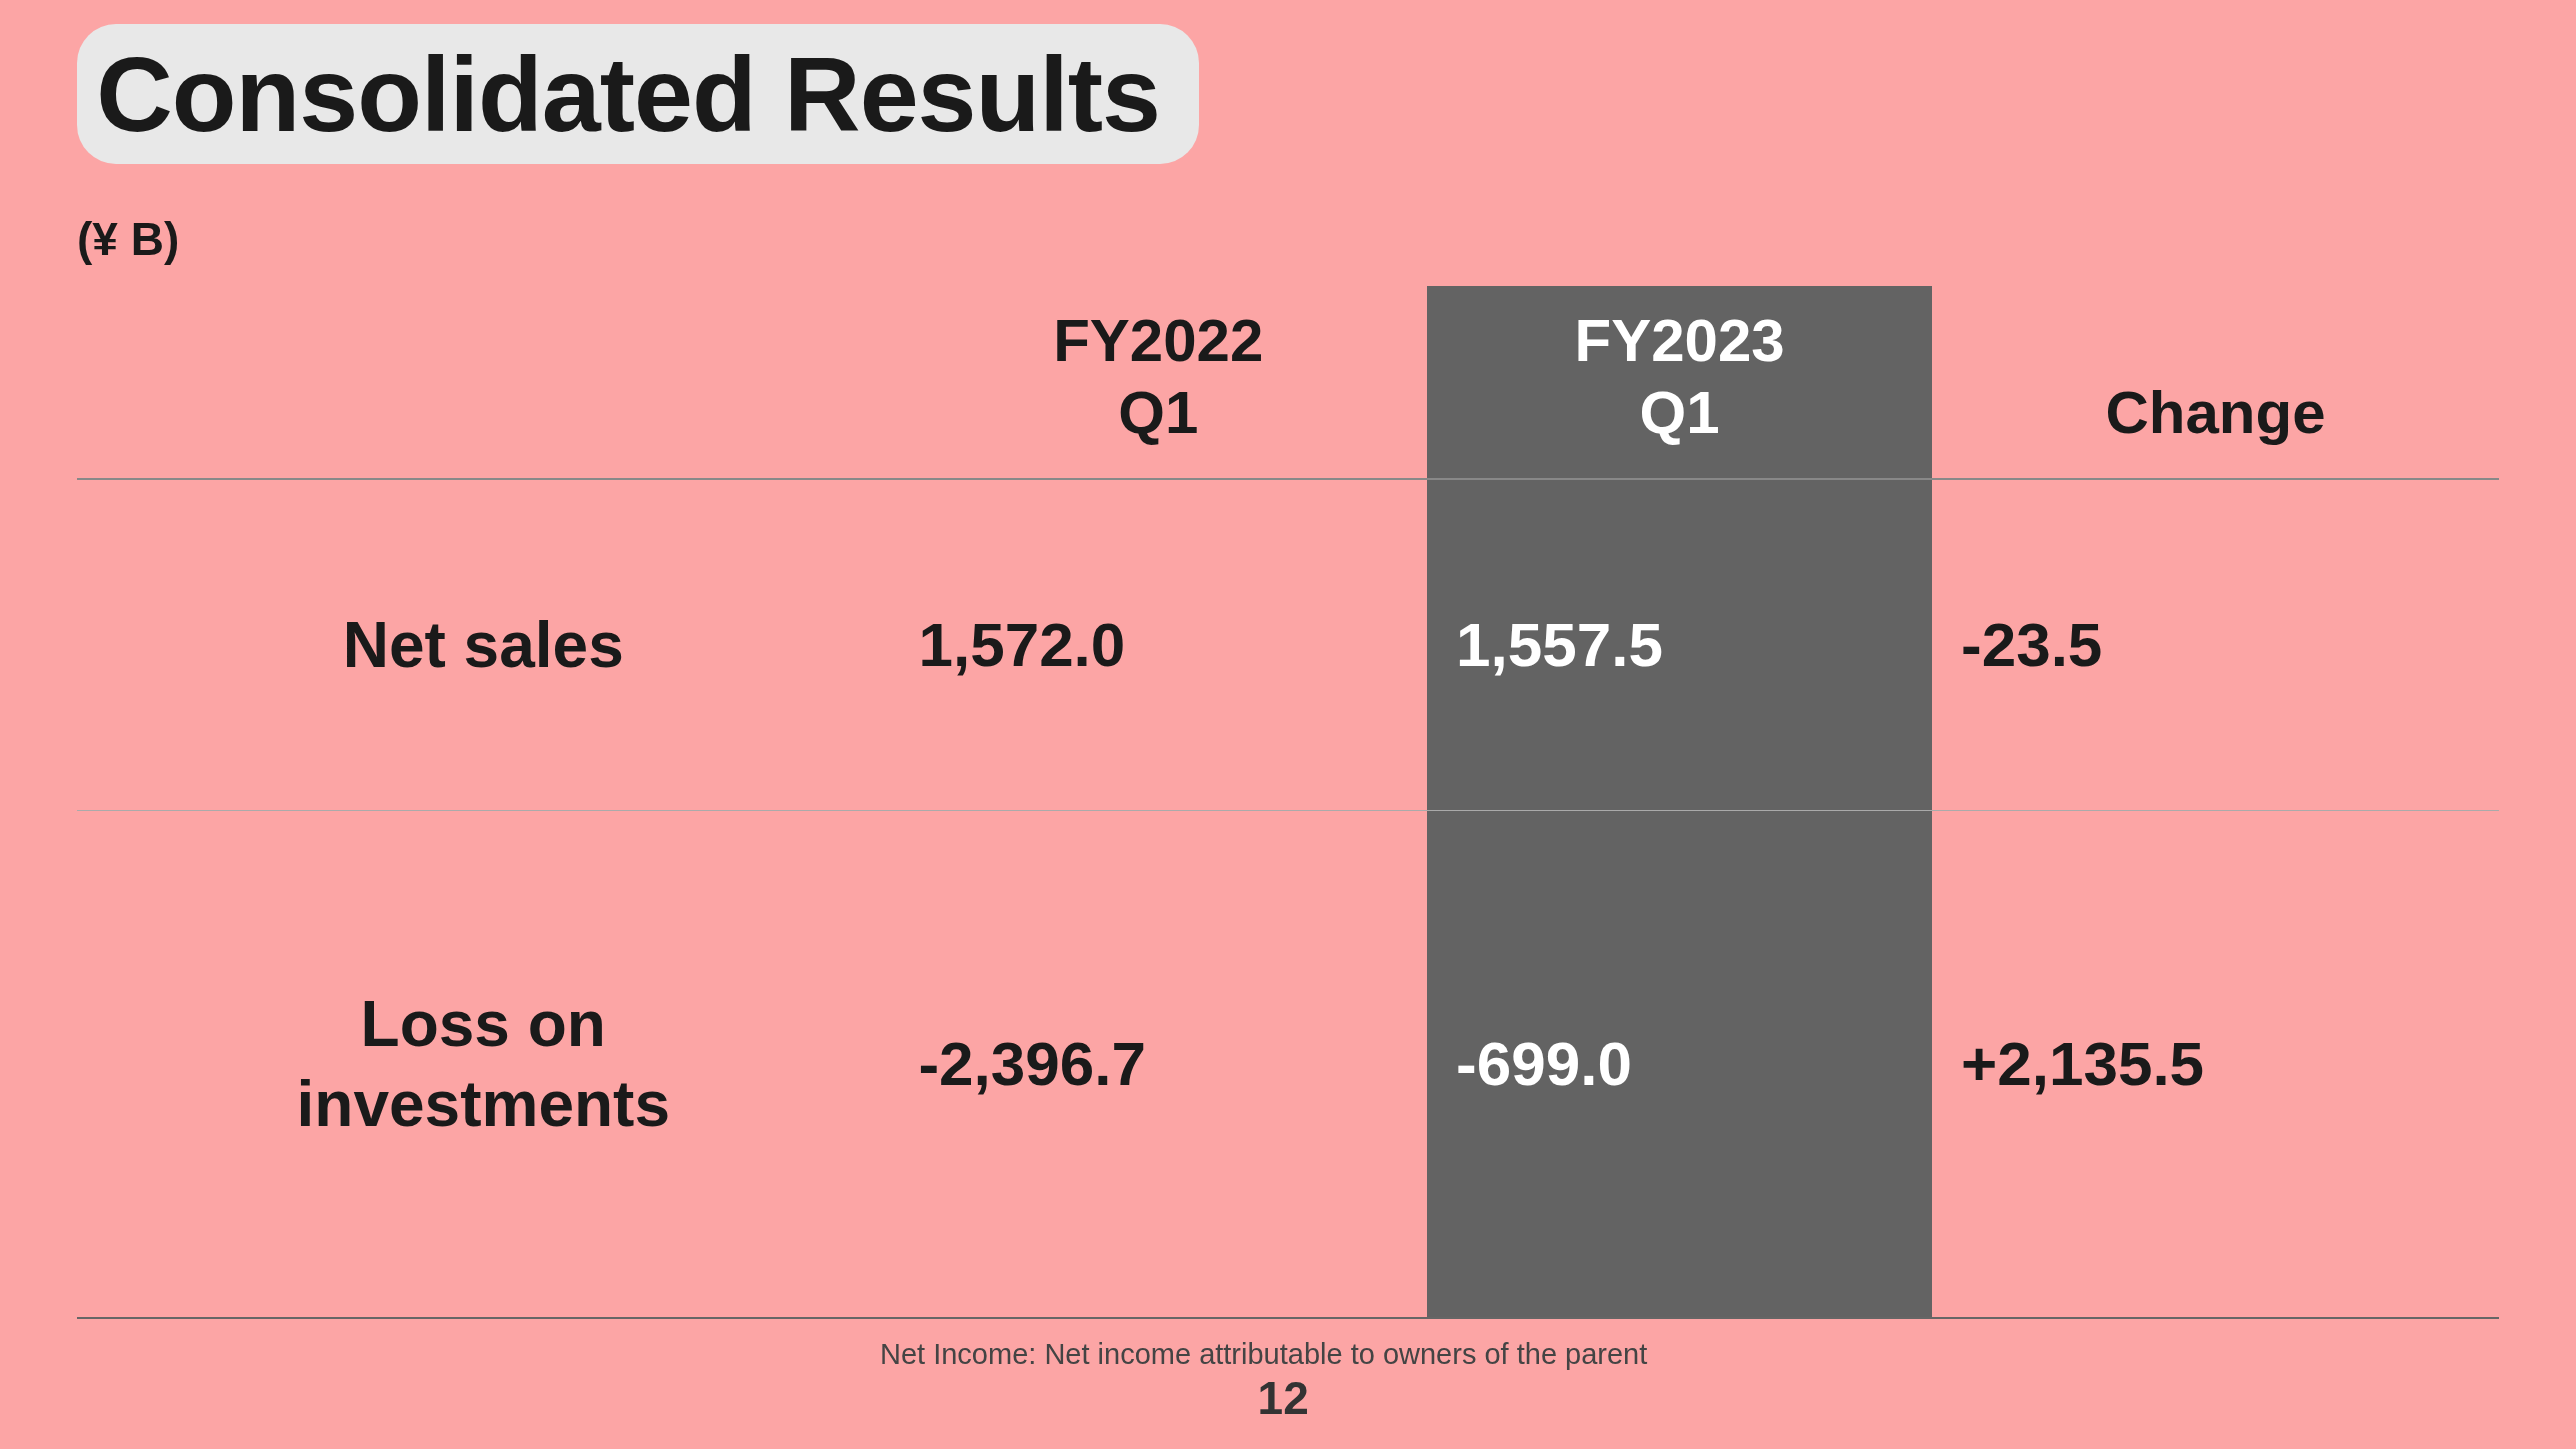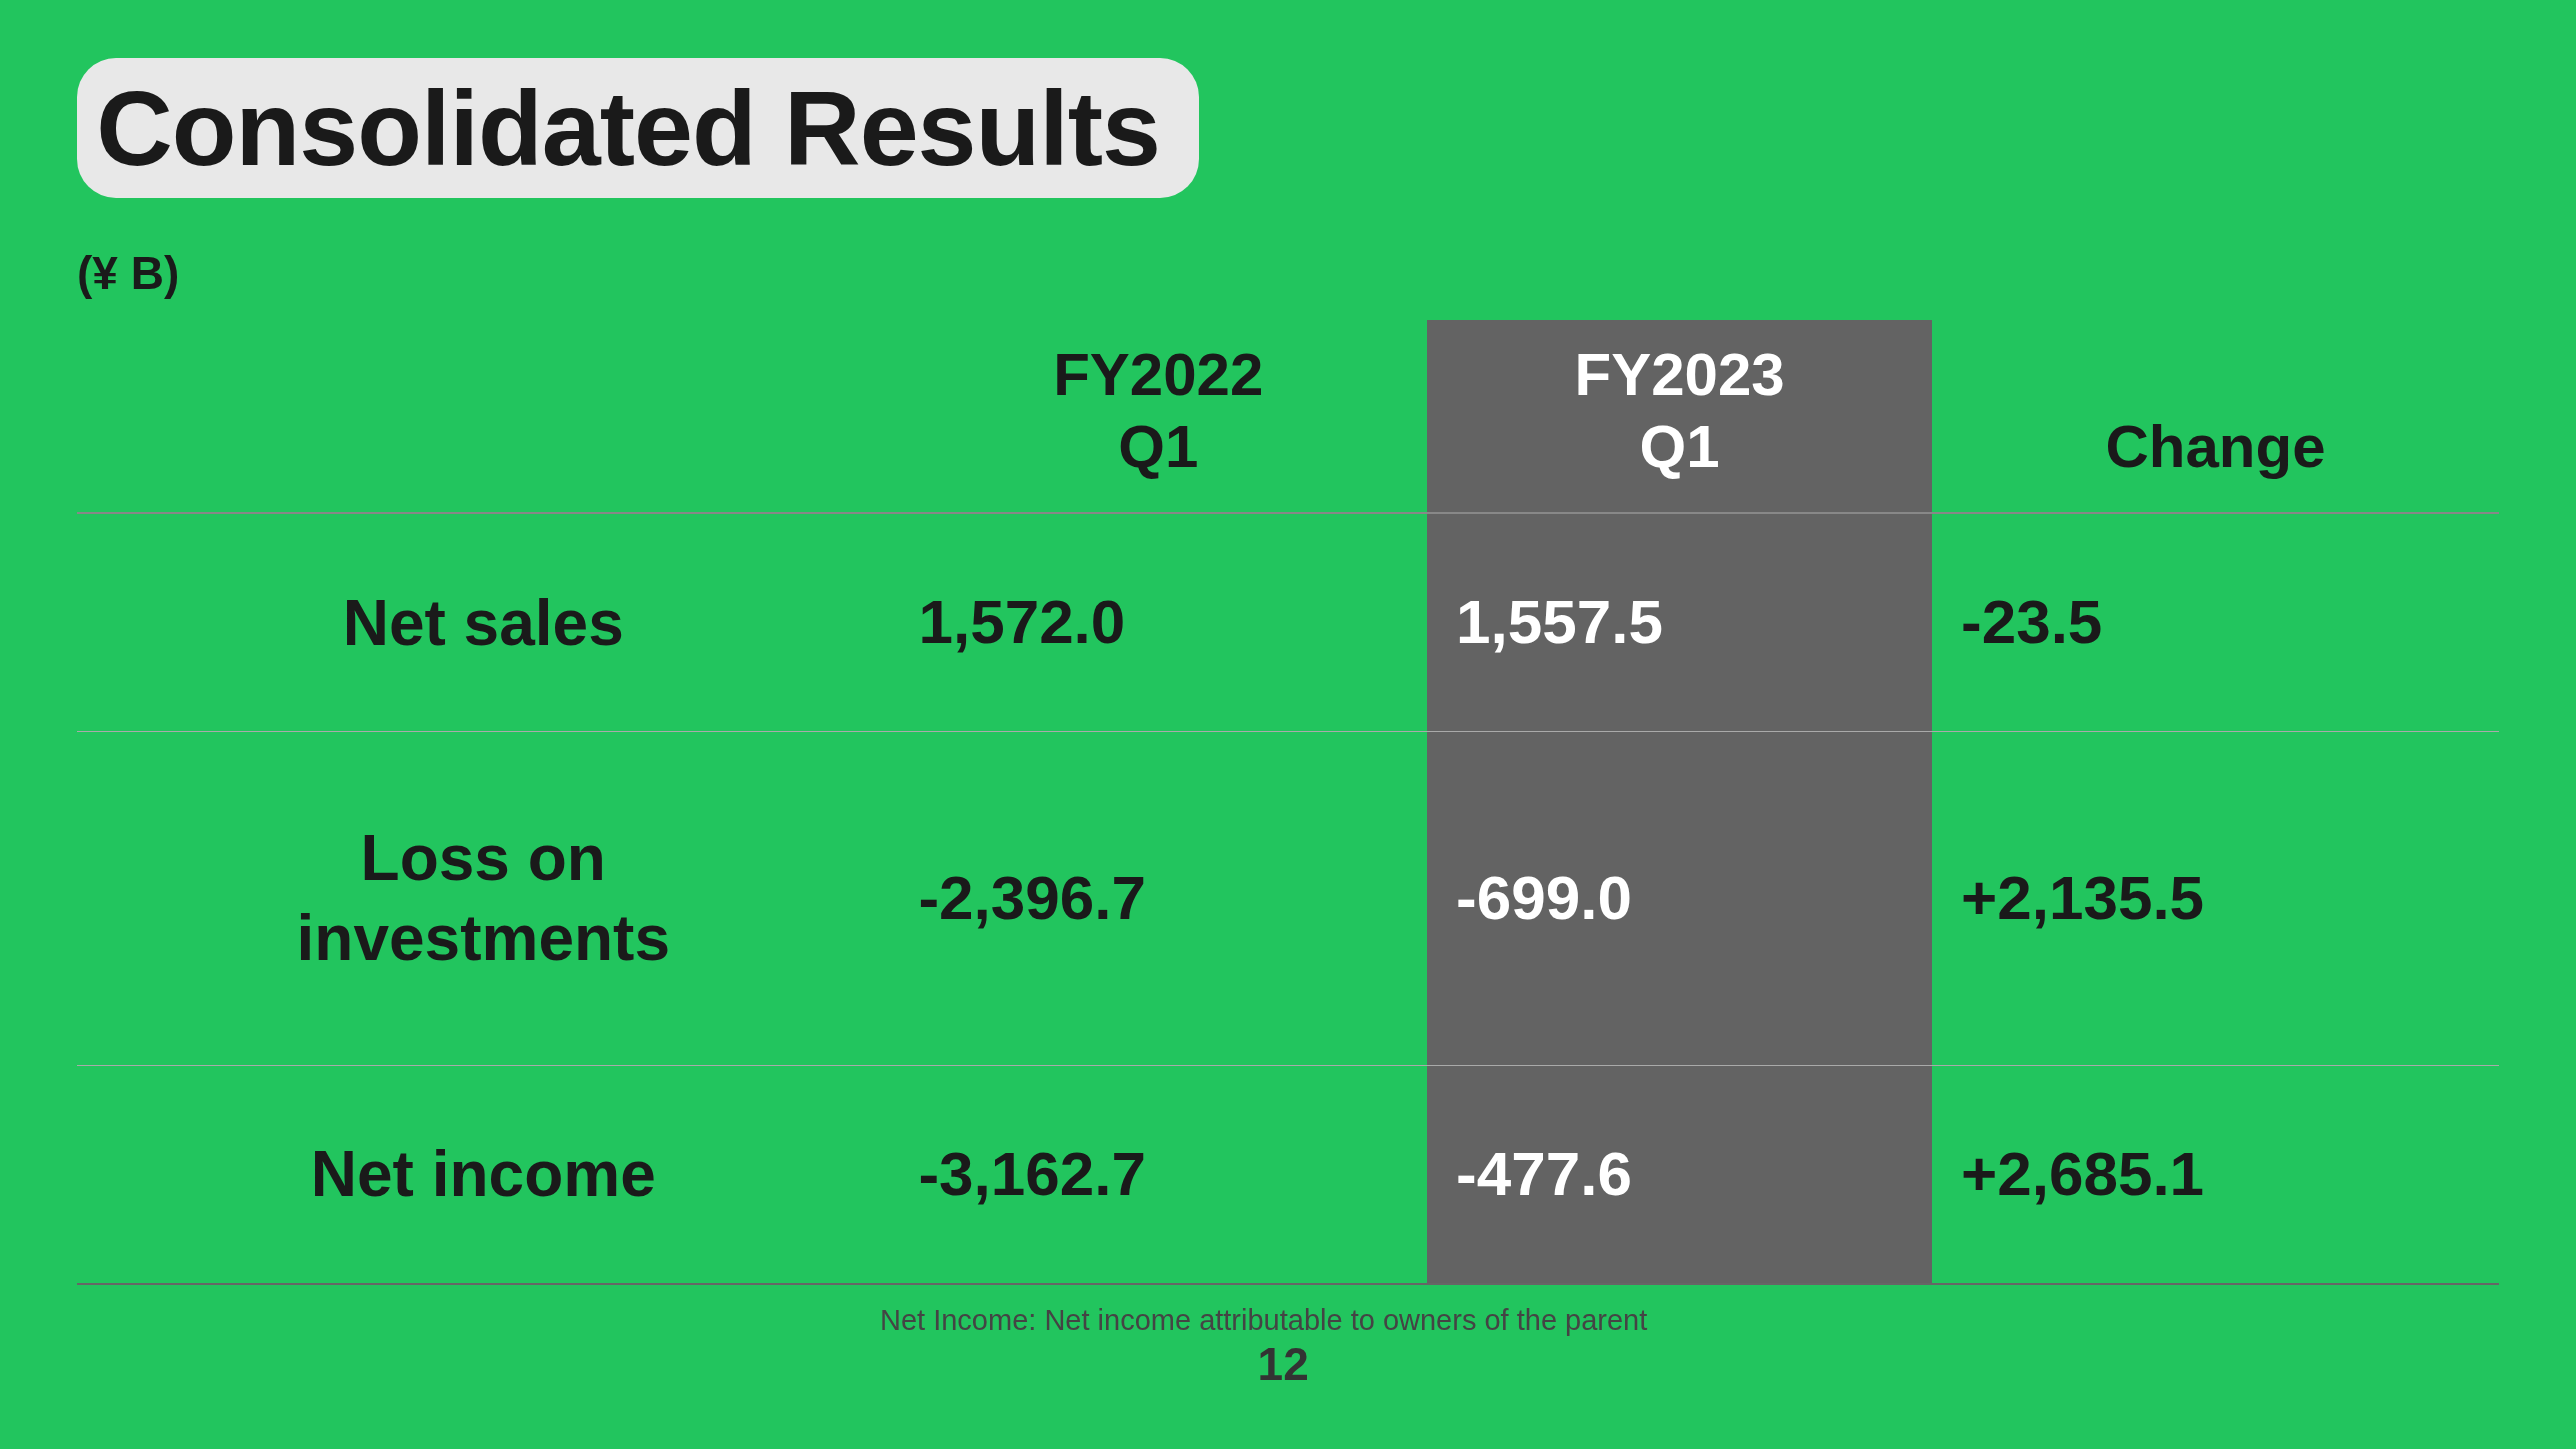--- a/index.html
+++ b/index.html
@@ -13,22 +13,22 @@
       height: 1449px;
       background-color: #f5f5f5;
       font-family: Arial, 'Helvetica Neue', Helvetica, sans-serif;
       overflow: hidden;
       position: relative;
     }
 
     .page-container {
       width: 2576px;
       height: 1449px;
-      background-color: #22c55e;
-      padding: 58px 77px;
+      background-color: #fca5a5;
+      padding: 24px 77px;
       display: flex;
       flex-direction: column;
     }
 
     .title-container {
       display: inline-block;
       margin-bottom: 48px;
     }
 
     .page-title {
@@ -162,26 +162,20 @@
       <td>1,572.0</td>
       <td class="fy2023-cell">1,557.5</td>
       <td>-23.5</td>
     </tr>
           <tr>
       <td class="row-label">Loss on<br>investments</td>
       <td>-2,396.7</td>
       <td class="fy2023-cell">-699.0</td>
       <td>+2,135.5</td>
     </tr>
-          <tr>
-      <td class="row-label">Net income</td>
-      <td>-3,162.7</td>
-      <td class="fy2023-cell">-477.6</td>
-      <td>+2,685.1</td>
-    </tr>
         </tbody>
     </table>
   </div>
 
   <div class="footnote-row">
     <span class="footnote-text">Net Income: Net income attributable to owners of the parent</span>
     <span class="page-number">12</span>
   </div>
 </div>
 

